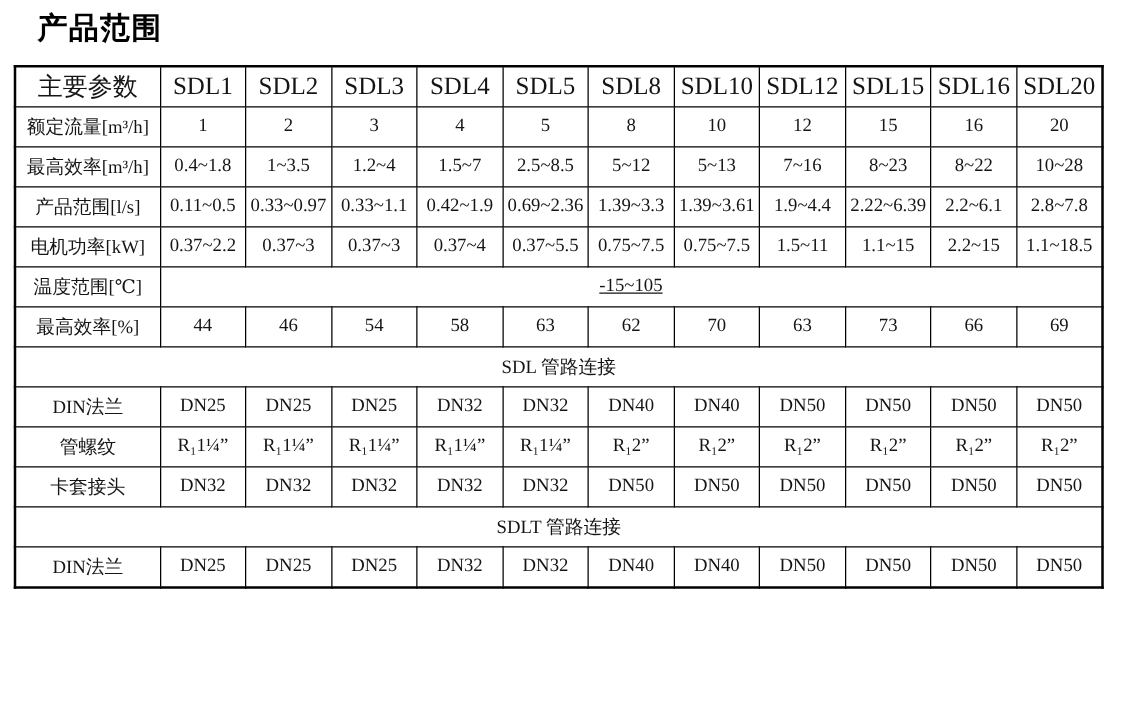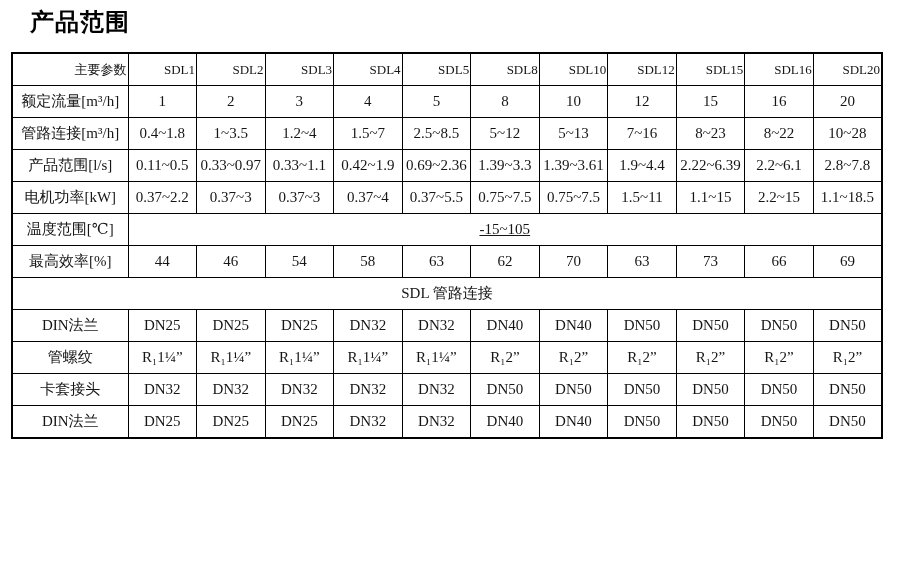--- a/index.html
+++ b/index.html
@@ -18,21 +18,21 @@
     border-collapse:collapse;table-layout:fixed;
     border:2px solid #000;
   }
   table.spec th, table.spec td{
     border:1px solid #000;
     text-align:center;vertical-align:middle;
     height:31px;padding:0 1px;
     font-size:15px;font-weight:normal;color:#151515;
     overflow:hidden;white-space:nowrap;
   }
-  table.spec th{font-size:13px;text-align:right;}
+  table.spec th{font-size:20px;}
   td.lbl, th.lbl{font-size:16px;}
   td.section-cell{font-size:16px;font-family:Liberation Serif, serif;}
   td.merged-cell{text-align:center;padding-right:94px;text-decoration:underline;}
 </style>
 </head>
 <body>
 
 <div class="page-title">产品范围</div>
 
 <table class="spec">
@@ -73,21 +73,21 @@
         <td>4</td>
         <td>5</td>
         <td>8</td>
         <td>10</td>
         <td>12</td>
         <td>15</td>
         <td>16</td>
         <td>20</td>
       </tr>
       <tr>
-        <td class="lbl">管路连接[m³/h]</td>
+        <td class="lbl">最高效率[m³/h]</td>
         <td>0.4~1.8</td>
         <td>1~3.5</td>
         <td>1.2~4</td>
         <td>1.5~7</td>
         <td>2.5~8.5</td>
         <td>5~12</td>
         <td>5~13</td>
         <td>7~16</td>
         <td>8~23</td>
         <td>8~22</td>
@@ -178,20 +178,23 @@
         <td>DN32</td>
         <td>DN32</td>
         <td>DN50</td>
         <td>DN50</td>
         <td>DN50</td>
         <td>DN50</td>
         <td>DN50</td>
         <td>DN50</td>
       </tr>
       <tr>
+        <td class="section-cell" colspan="12">SDLT 管路连接</td>
+      </tr>
+      <tr>
         <td class="lbl">DIN法兰</td>
         <td>DN25</td>
         <td>DN25</td>
         <td>DN25</td>
         <td>DN32</td>
         <td>DN32</td>
         <td>DN40</td>
         <td>DN40</td>
         <td>DN50</td>
         <td>DN50</td>

